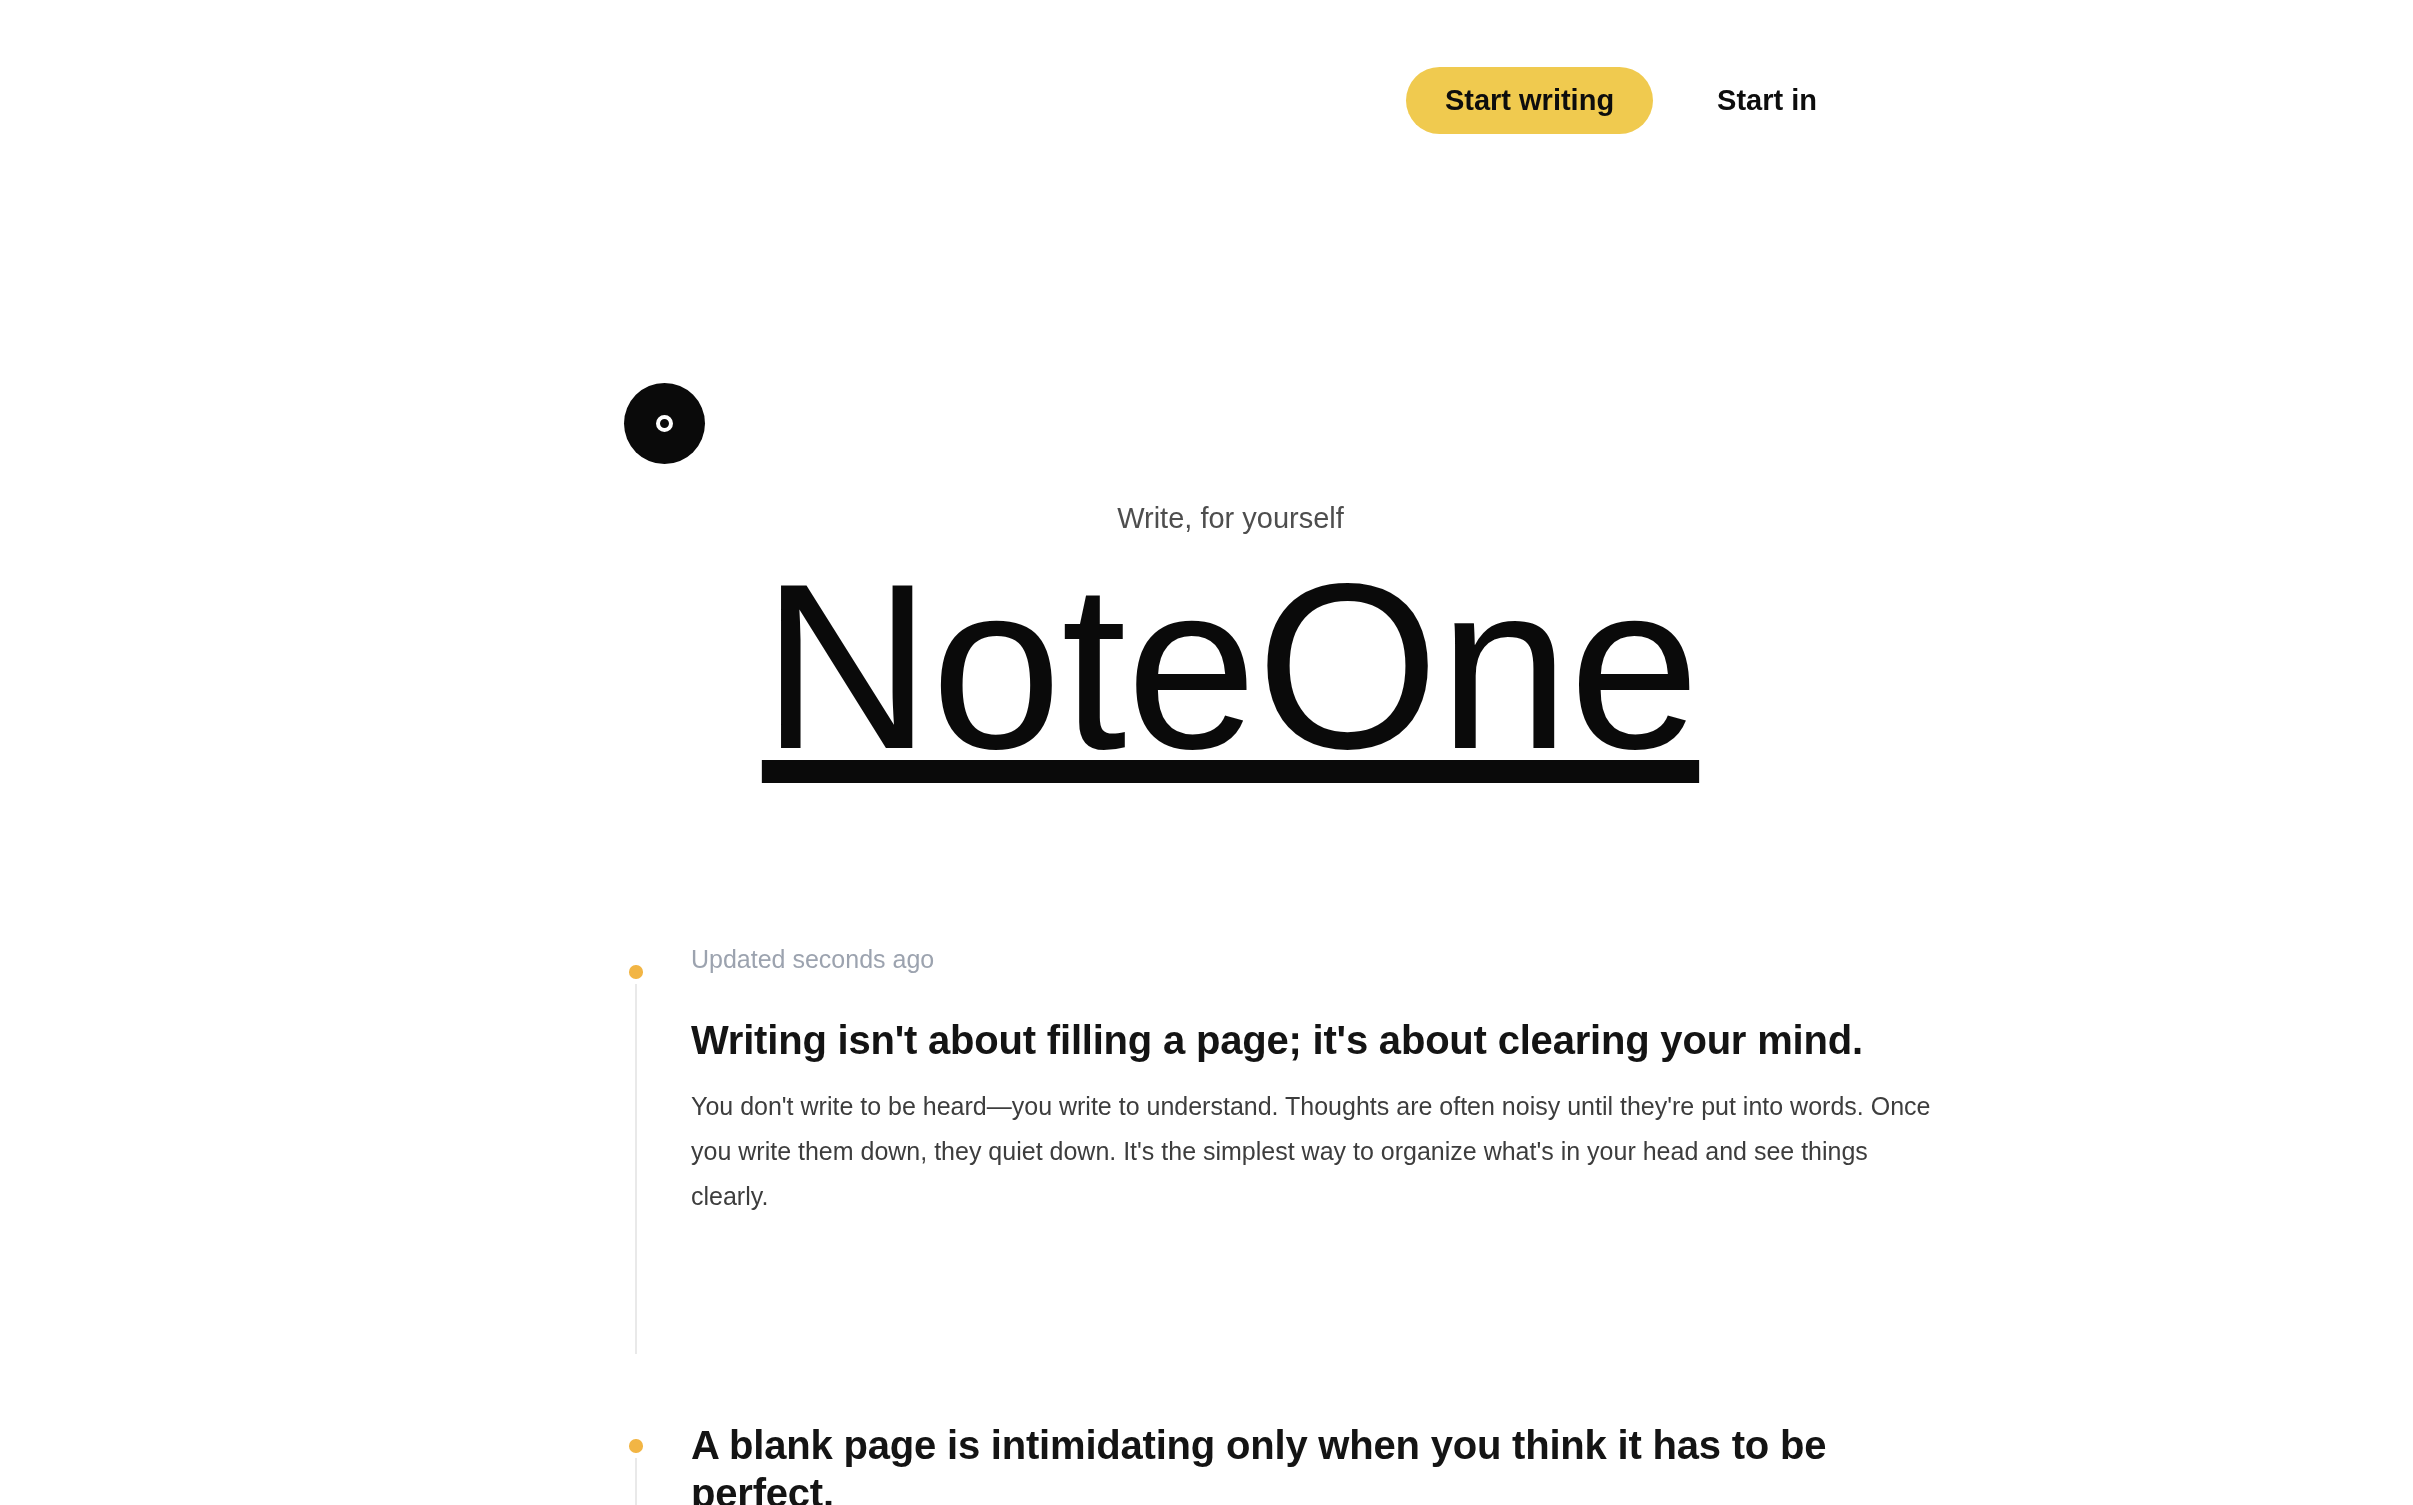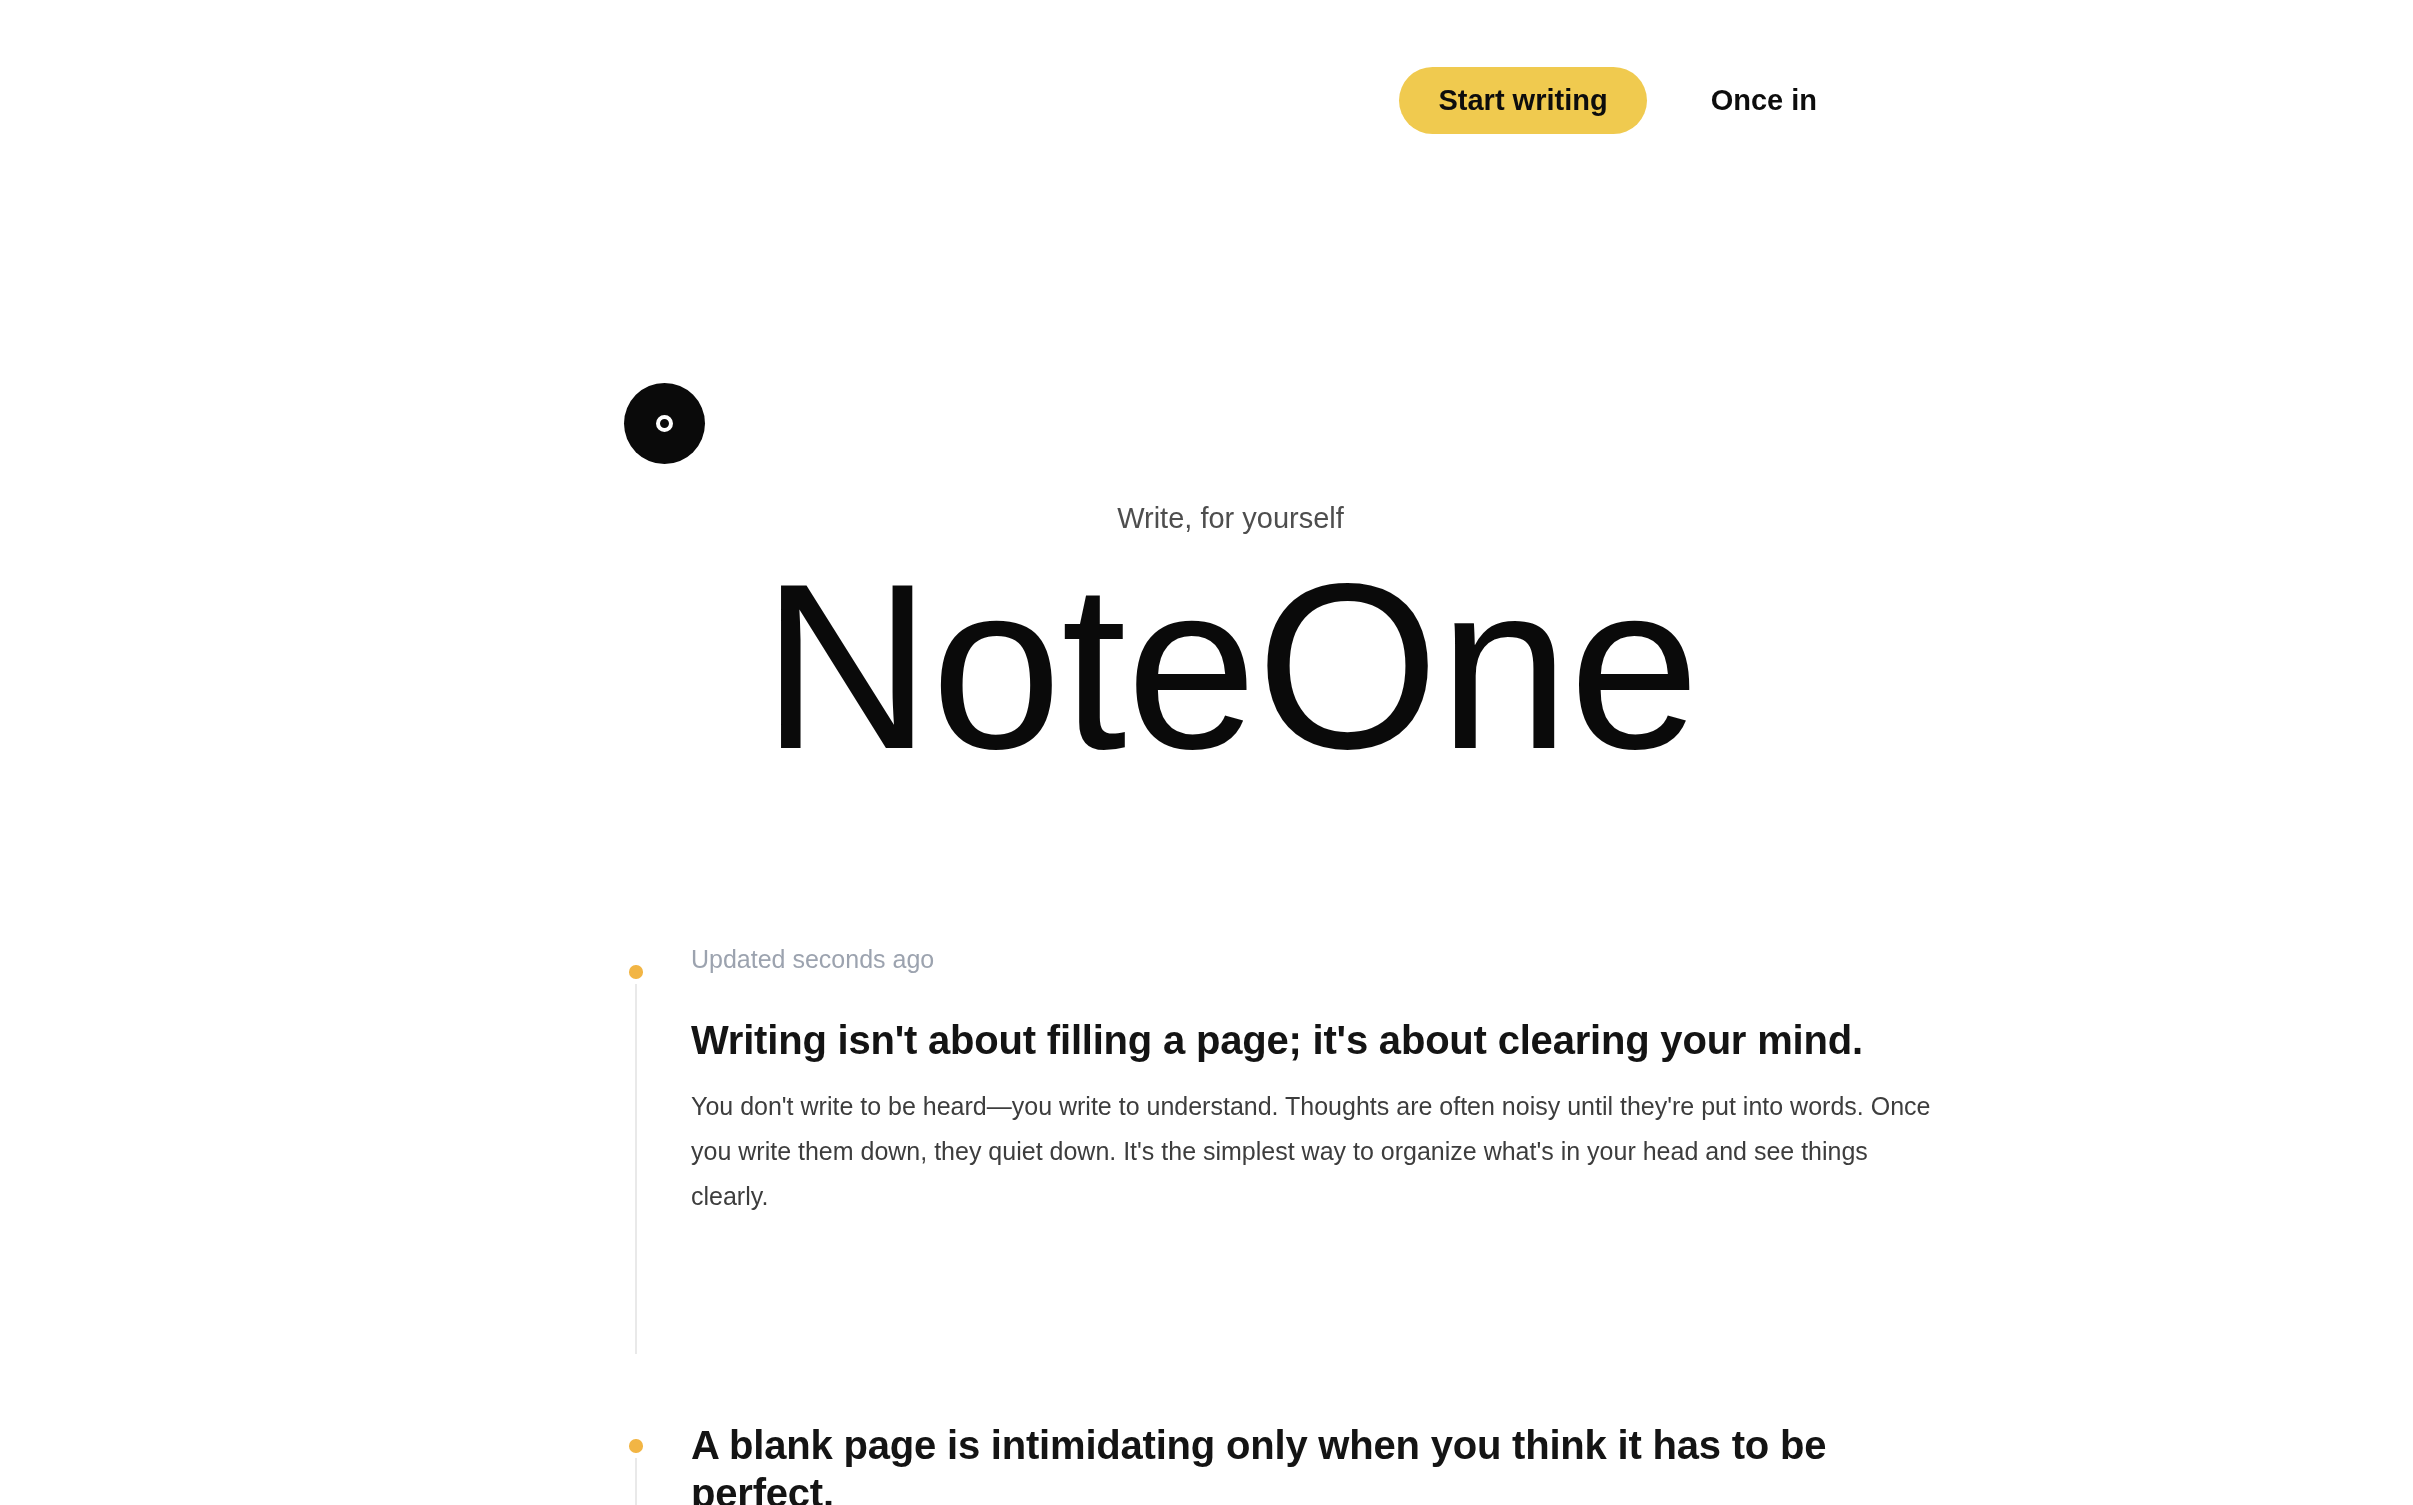--- a/index.html
+++ b/index.html
@@ -46,21 +46,21 @@
   }
   .logo-ring {
     position:absolute; inset:20px; border:4.2px solid #ffffff; border-radius:50%;
   }
   .tagline {
     margin-top:37px; font-size:29px; line-height:1.2;
     color:var(--tagline-gray); font-weight:400;
   }
   .big-title {
     margin-top:-3.4px; font-size:235px; line-height:1.05; font-weight:400;
-    color:#0a0a0a; letter-spacing:-0.002em; white-space:nowrap;
+    color:#0a0a0a; letter-spacing:-0.002em; white-space:nowrap;text-decoration:underline;
   }
 
   
   .entries { margin-top:156px; }
   .entry { position:relative; padding-left:55px; }
   .entry + .entry { margin-top:202px; }
   .entry-dot {
     position:absolute; left:-6.7px; top:5.9px; width:13.5px; height:13.5px;
     border-radius:50%; background:var(--dot-amber);
   }
@@ -83,21 +83,21 @@
     font-size:25px; line-height:45px; color:var(--body-gray); font-weight:400;
   }
 </style>
 </head>
 <body>
 
 <div class="container">
 
   <div class="header">
     <button class="btn-primary">Start writing</button>
-    <a class="link-signin">Once in</a>
+    <a class="link-signin">Start in</a>
   </div>
 
   <div class="hero">
     <div class="logo">
       <div class="logo-ring"></div>
     </div>
     <div class="tagline">Write, for yourself</div>
     <h1 class="big-title">NoteOne</h1>
   </div>
 

